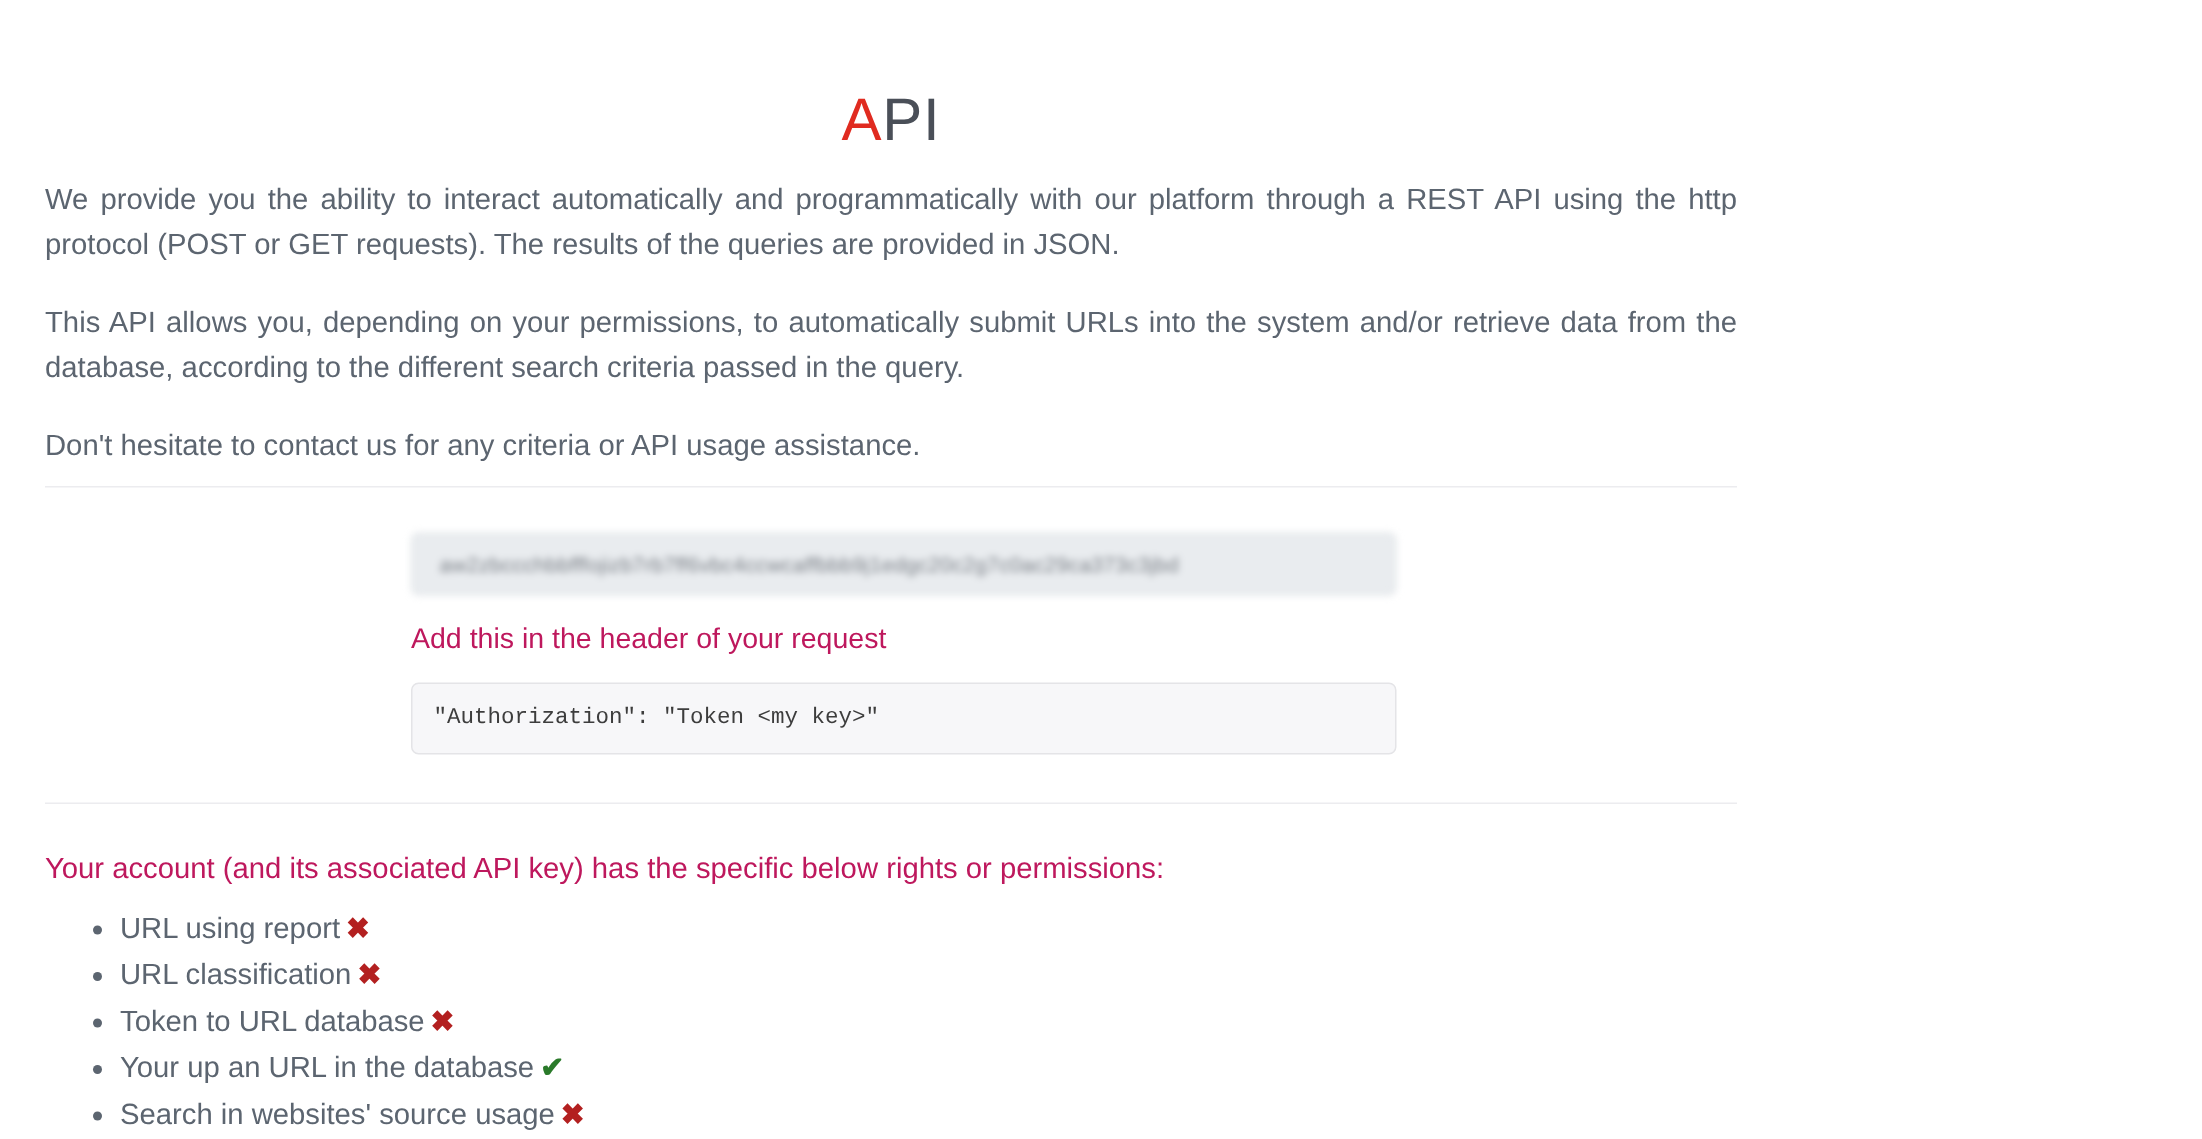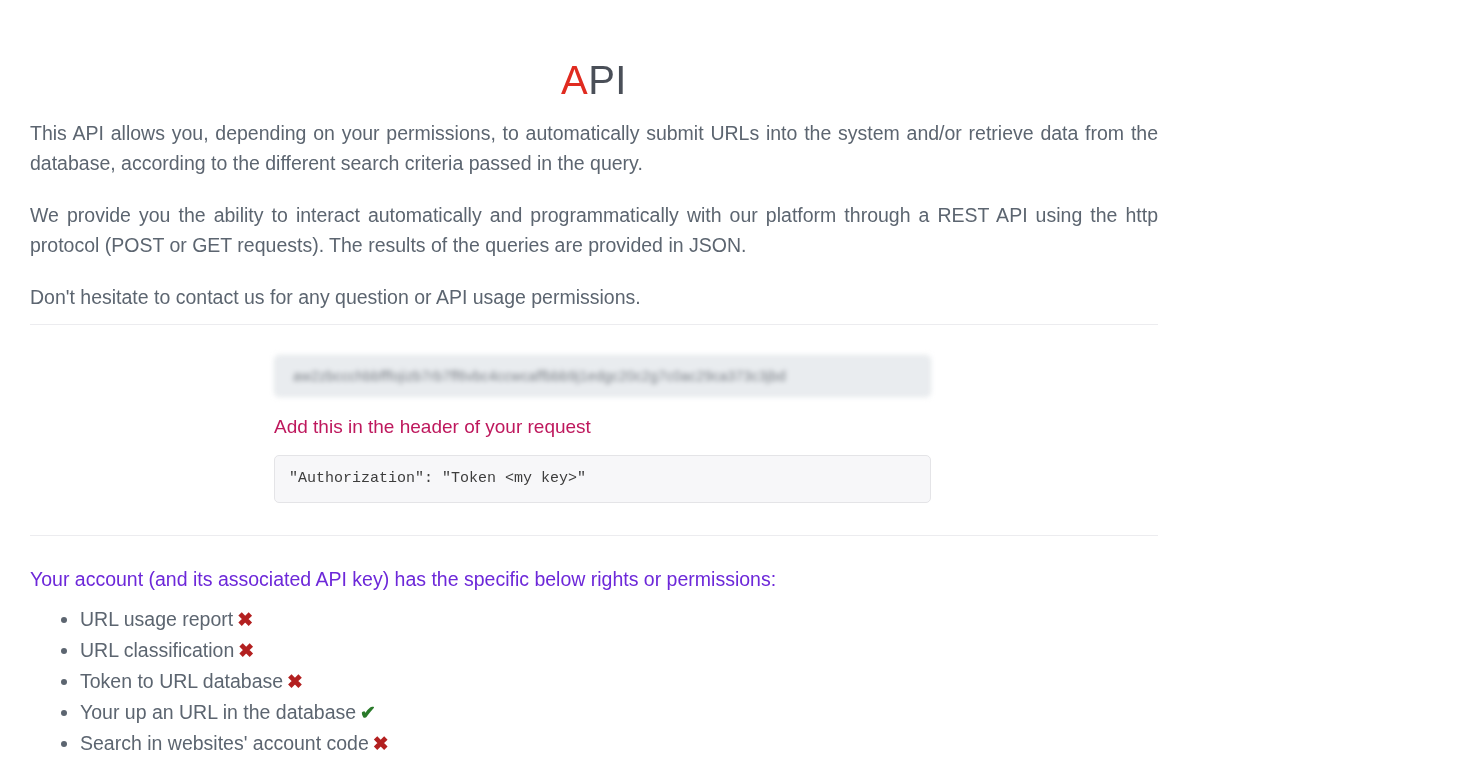--- a/index.html
+++ b/index.html
@@ -125,21 +125,21 @@
   }
 
   
   .perms-wrap {
     margin: 0 30px;
     padding-top: 28px;
   }
   .perms-lead {
     font-size: 19.5px;
     line-height: 30px;
-    color: #6d28d9;
+    color: #be185d;
     margin: 0 0 10px 0;
   }
   ul.perms {
     list-style: disc;
     margin: 0;
     padding-left: 50px;
   }
   ul.perms li {
     font-size: 19.5px;
     line-height: 30px;
@@ -158,39 +158,39 @@
   .mark.no  { color: #b32020; }
 </style>
 </head>
 <body>
 
 <div class="page">
 
   <h1 class="page-title"><span class="t-a">A</span><span class="t-rest">PI</span></h1>
 
   <div class="intro">
+    <p>We provide you the ability to interact automatically and programmatically with our platform through a REST API using the http protocol (POST or GET requests). The results of the queries are provided in JSON.</p>
     <p>This API allows you, depending on your permissions, to automatically submit URLs into the system and/or retrieve data from the database, according to the different search criteria passed in the query.</p>
-    <p>We provide you the ability to interact automatically and programmatically with our platform through a REST API using the http protocol (POST or GET requests). The results of the queries are provided in JSON.</p>
-    <p class="last">Don't hesitate to contact us for any question or API usage permissions.</p>
+    <p class="last">Don't hesitate to contact us for any criteria or API usage assistance.</p>
   </div>
 
   <hr class="divider">
 
   <div class="key-block">
     <input class="key-input" type="text" readonly="" value="aw2zbccchbbfffojizb7rb7ff6vbc4ccwcaffbbb9j1edgc20c2g7c0ac29ca373c3jbd" style="">
     <div class="key-help">Add this in the header of your request</div>
     <div class="code-box">"Authorization": "Token &lt;my key&gt;"</div>
   </div>
 
   <hr class="divider second" style="margin-top:32px;">
 
   <div class="perms-wrap">
     <p class="perms-lead">Your account (and its associated API key) has the specific below rights or permissions:</p>
     <ul class="perms">
-      <li><span>URL usage report</span><span class="mark no">✖</span></li>
+      <li><span>URL using report</span><span class="mark no">✖</span></li>
       <li><span>URL classification</span><span class="mark no">✖</span></li>
       <li><span>Token to URL database</span><span class="mark no">✖</span></li>
       <li><span>Your up an URL in the database</span><span class="mark yes">✔</span></li>
-      <li><span>Search in websites' account code</span><span class="mark no">✖</span></li>
+      <li><span>Search in websites' source usage</span><span class="mark no">✖</span></li>
     </ul>
   </div>
 
 </div>
 
 </body></html>

